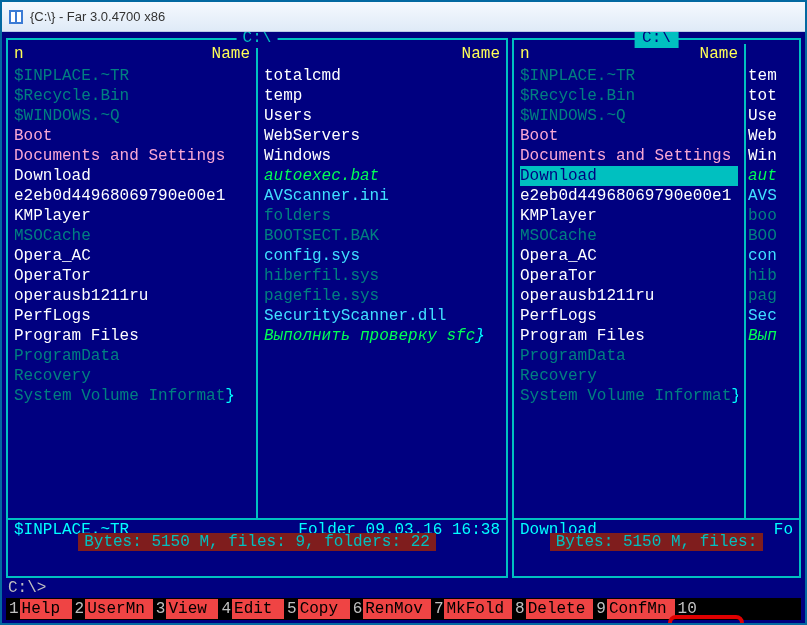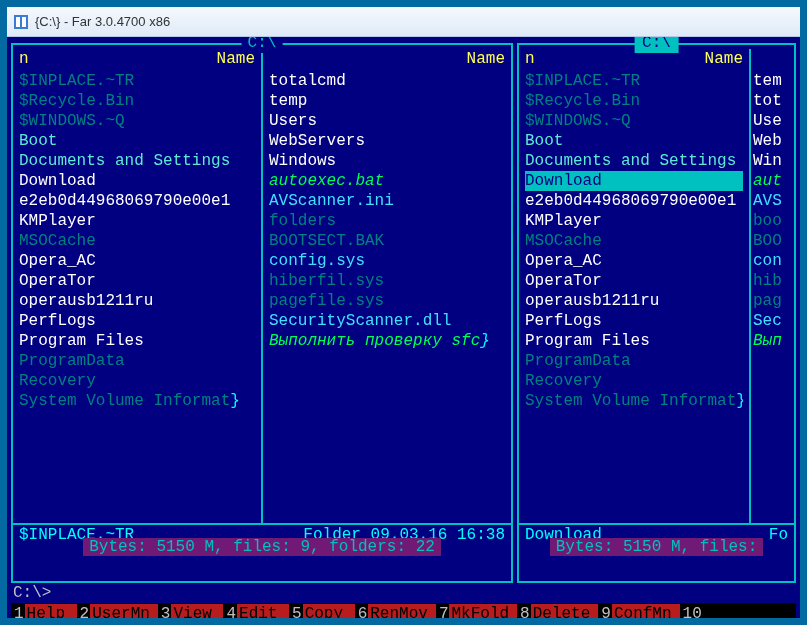--- a/index.html
+++ b/index.html
@@ -8,21 +8,21 @@
     font-size: 16px;
     background: #e8e8e8;
     overflow: hidden;
     width: 807px;
     height: 625px;
   }
   .window {
     width: 807px;
     height: 625px;
     background: #fff;
-    border: 7px solid #0369a1;
+    border: 2px solid #0369a1;
     display: flex;
     flex-direction: column;
   }
   .titlebar {
     height: 30px;
     background: linear-gradient(#f5f9fe, #dfeaf7);
     border-bottom: 1px solid #b5c9e6;
     display: flex;
     align-items: center;
     padding: 0 6px;
@@ -92,21 +92,21 @@
   .row {
     white-space: nowrap;
     overflow: hidden;
     color: #fff;
     height: 20px;
   }
   .c-hidden { color: #008080; }
   .c-white { color: #ffffff; }
   .c-green { color: #00ff55; font-style: italic; }
   .c-cyan  { color: #40e0ff; }
-  .c-sys   { color: #5eead4; }
+  .c-sys   { color: #f9a8d4; }
   .row.selected { background: #00c0c0; color: #000080; }
   .curly { color: #00ffff; }
   .panel-divider {
     border-top: 2px solid #00c0c0;
     margin: 0;
   }
   .status {
     display: flex;
     color: #00ffff;
     padding: 0 6px;
@@ -116,21 +116,21 @@
   }
   .status .sname { flex:1; }
   .status .sinfo { text-align: right; }
   .bytesline {
     position: relative;
     height: 20px;
     text-align: center;
   }
   .bytesline .btxt {
     color: #00c0c0;
-    background: #701a75;
+    background: #7f1d1d;
     padding: 0 6px;
     position: relative;
     top: -8px;
   }
   .cmdline {
     color: #c0c0c0;
     padding: 0 2px;
     height: 20px;
   }
   .keybar {
@@ -138,21 +138,21 @@
     height: 22px;
     align-items: stretch;
     background: #000000;
   }
   .key {
     display: flex;
     align-items: center;
     white-space: nowrap;
   }
   .key .num { color: #c0c0c0; background: #000; padding: 0 1px 0 3px; }
-  .key .lbl { background: #b91c1c; color: #000; padding: 0 8px 0 2px; min-width: 52px; }
+  .key .lbl { background: #ef4444; color: #000; padding: 0 8px 0 2px; min-width: 52px; }
   .highlight-box {
     position: absolute;
     border: 4px solid #e00000;
     border-radius: 8px;
     pointer-events: none;
   }
 </style>
 </head>
 <body>
 

